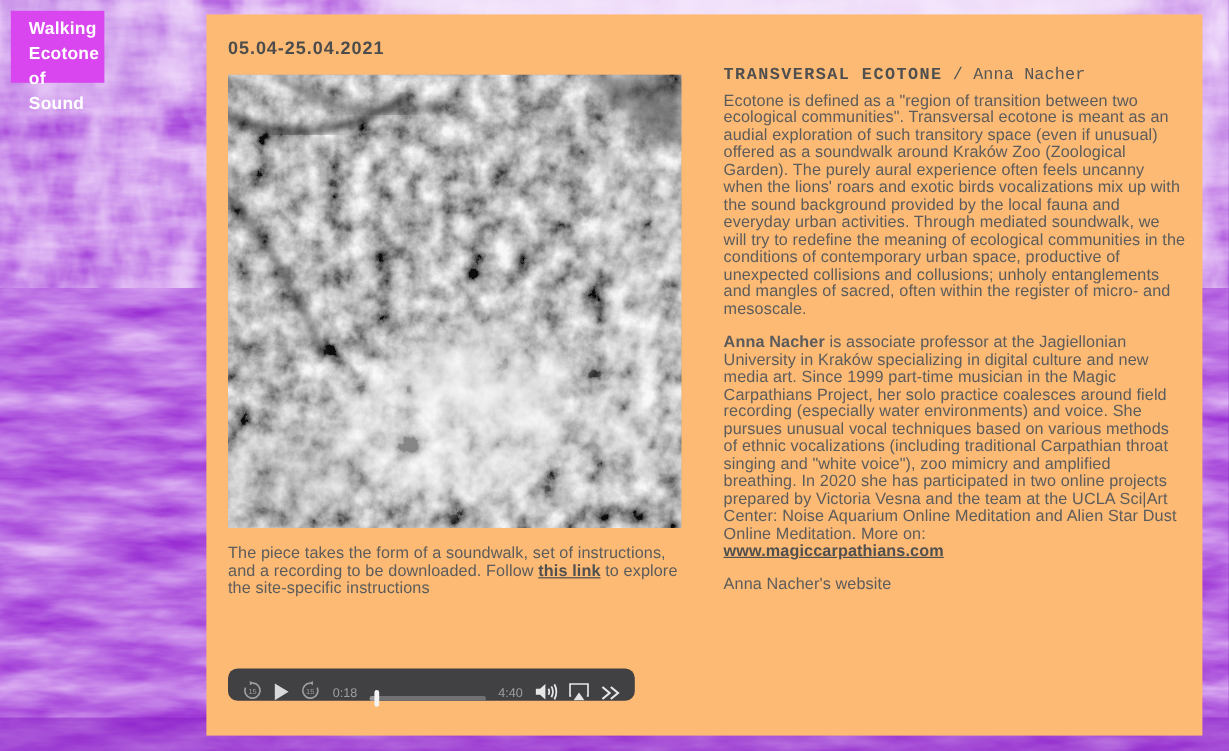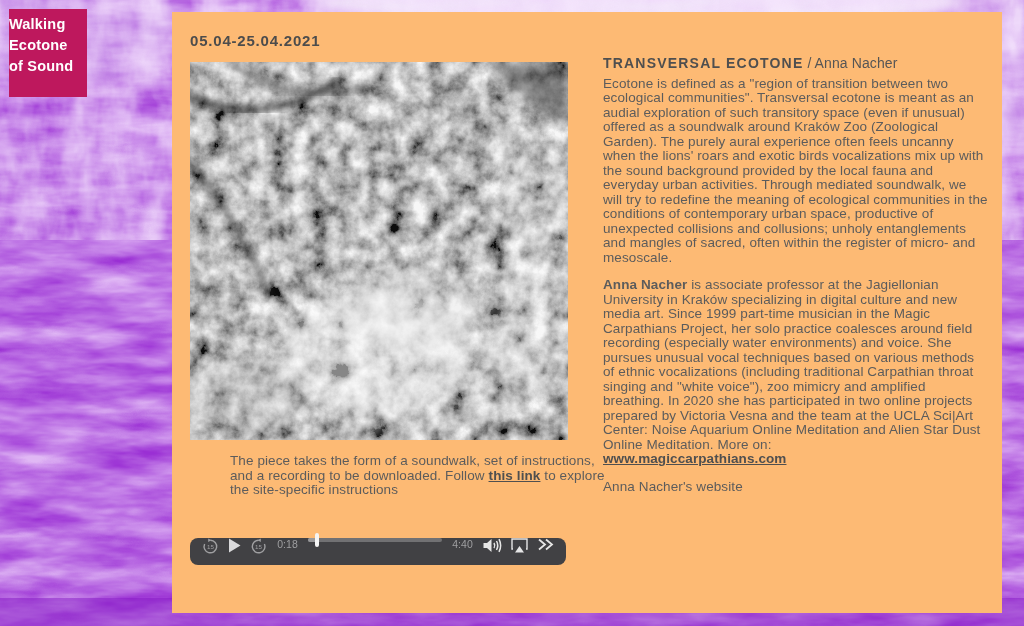--- a/index.html
+++ b/index.html
@@ -2,42 +2,42 @@
 <html><head>
 <meta charset="utf-8">
 <style>
   html,body{margin:0;padding:0;background:#7c1ab4;}
   #page{position:relative;width:1024px;height:626px;overflow:hidden;
         font-family:"Liberation Sans",sans-serif;}
   
   #bg{position:absolute;inset:0;}
   #bg svg{position:absolute;left:0;top:0;}
   
-  .logo{position:absolute;left:9px;top:9px;width:78px;height:88px;background:#be185d;
+  .logo{position:absolute;left:9px;top:9px;width:78px;height:60px;background:#d946ef;
         color:#fff;font-weight:bold;font-size:14.5px;line-height:21px;
-        padding:5px 0 0 0;box-sizing:border-box;letter-spacing:.2px;cursor:pointer;}
+        padding:5px 0 0 15px;box-sizing:border-box;letter-spacing:.2px;cursor:pointer;}
   
   .card{position:absolute;left:172px;top:12px;width:830px;height:601px;background:#fdba74;}
   .date{position:absolute;left:18px;top:20px;font-size:15px;font-weight:bold;
         color:#4c4c4c;letter-spacing:.8px;}
   .artwork{position:absolute;left:18px;top:50px;width:378px;height:378px;overflow:hidden;}
   .left-text{position:absolute;left:18px;top:442px;width:382px;font-size:13.5px;
-        line-height:14.5px;color:#5c5c5c;letter-spacing:.1px;margin-left:40px;}
+        line-height:14.5px;color:#5c5c5c;letter-spacing:.1px;}
   .left-text p{margin:0 0 13px 0;}
   .right-col{position:absolute;left:431px;top:44px;width:386px;font-size:13.5px;
         line-height:14.5px;color:#5c5c5c;letter-spacing:.1px;}
-  .title-line{font-size:14px;color:#555;}
+  .title-line{font-size:14px;color:#555;font-family:Liberation Mono, monospace;}
   .title-bold{font-weight:bold;letter-spacing:1.2px;color:#4f4f4f;}
   .right-col p{margin:13px 0 0 0;}
   .right-col .first{margin-top:6px;}
   a.textlink{color:#4f4f4f;font-weight:bold;text-decoration:underline;cursor:pointer;}
   .plain-link{color:#5c5c5c;text-decoration:none;cursor:pointer;}
   
-  .player{position:absolute;left:18px;top:526px;width:376px;height:27px;background:#414144;
-        border-radius:8px;display:flex;align-items:flex-start;padding:0 12px;box-sizing:border-box;
+  .player{position:absolute;left:18px;top:545px;width:339px;height:27px;background:#414144;
+        border-radius:8px;display:flex;align-items:flex-end;padding:0 12px;box-sizing:border-box;
         gap:9px;}
   .player .time{font-size:10.5px;color:#9f9fa1;min-width:23px;text-align:center;
         font-family:"Liberation Sans",sans-serif;}
   .track{flex:1;height:4px;background:#717173;border-radius:2px;position:relative;cursor:pointer;}
   .elapsed{position:absolute;left:0;top:0;height:4px;background:#98989a;border-radius:2px;}
   .thumb{position:absolute;right:-2px;top:-5px;width:4px;height:14px;background:#f4f4f4;
         border-radius:2px;}
   .pbtn{display:flex;align-items:center;justify-content:center;cursor:pointer;background:none;
         border:none;padding:0;}
 </style>

